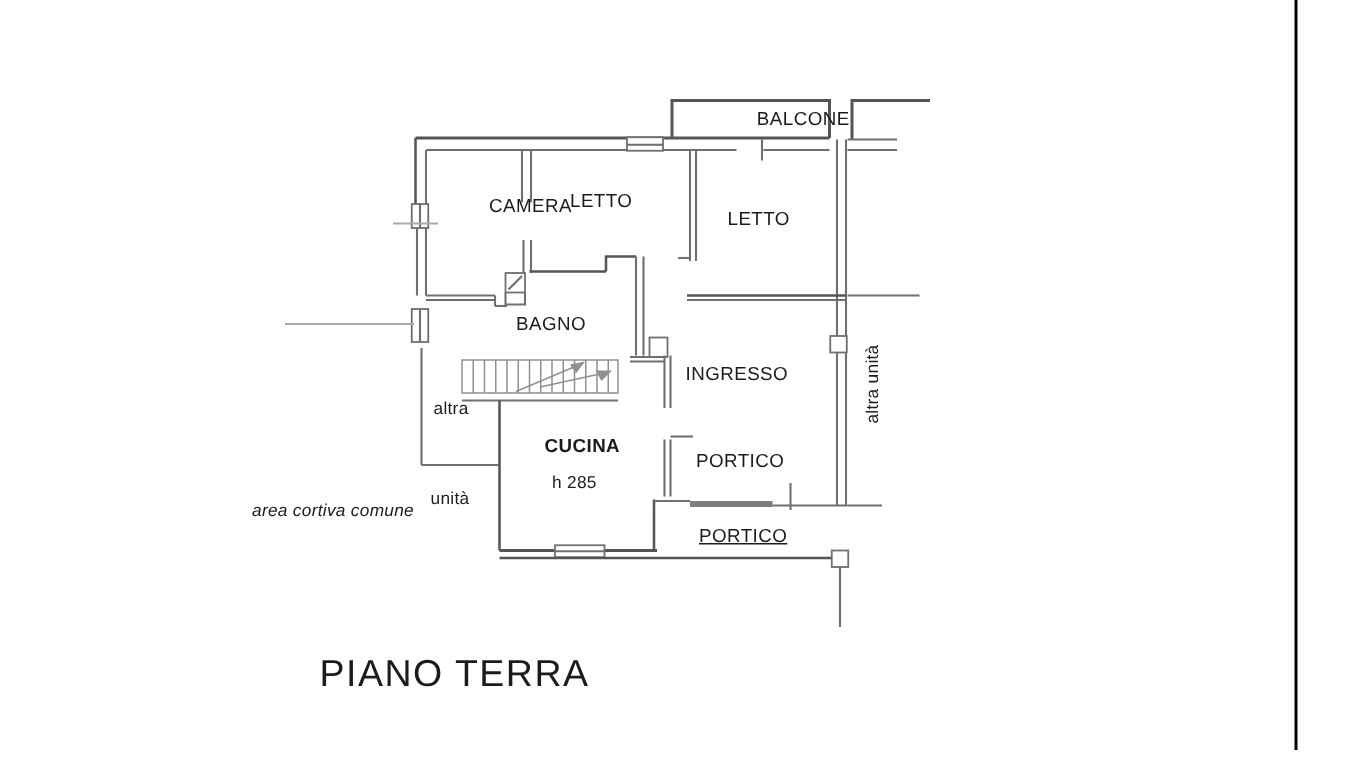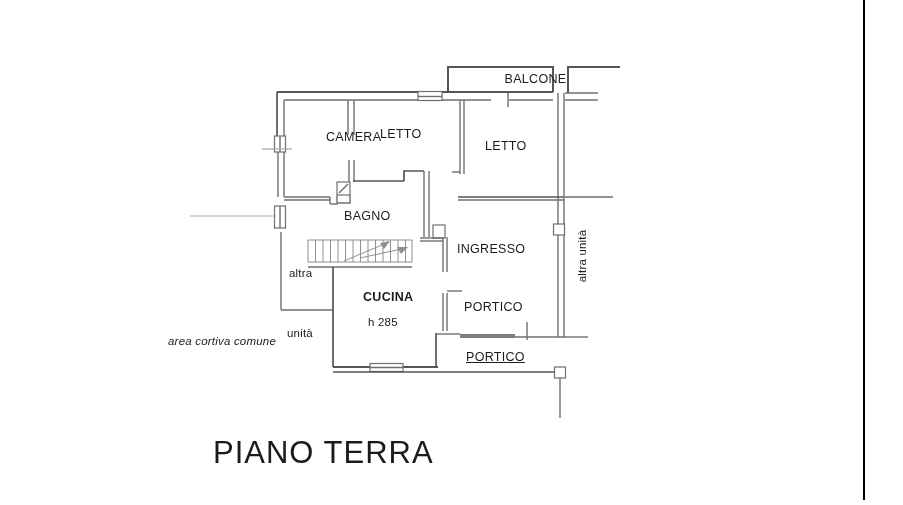--- a/index.html
+++ b/index.html
@@ -34,21 +34,21 @@
   #lbl-portico{left:466px;top:351px;text-decoration:underline;}
   #lbl-altra1{left:289px;top:268px;}
   #lbl-altra2{left:287px;top:284px;margin-top:44px;}
   #lbl-altra-right{
     left:534px;top:249px;width:100px;height:14px;text-align:center;
     transform:rotate(-90deg);
   }
   #lbl-area-cortiva{left:168px;top:336px;font-style:italic;}
   #title{
     position:absolute;left:213px;top:436px;color:var(--text);
-    font-size:31px;letter-spacing:1px;white-space:nowrap;line-height:1.1;
+    font-size:25px;letter-spacing:1px;white-space:nowrap;line-height:1.1;
   }
   #page-border-line{
     position:absolute;left:863px;top:0;width:2px;height:500px;
     background:var(--page-border);
   }
 </style>
 </head>
 <body>
 
 <div id="stage">

